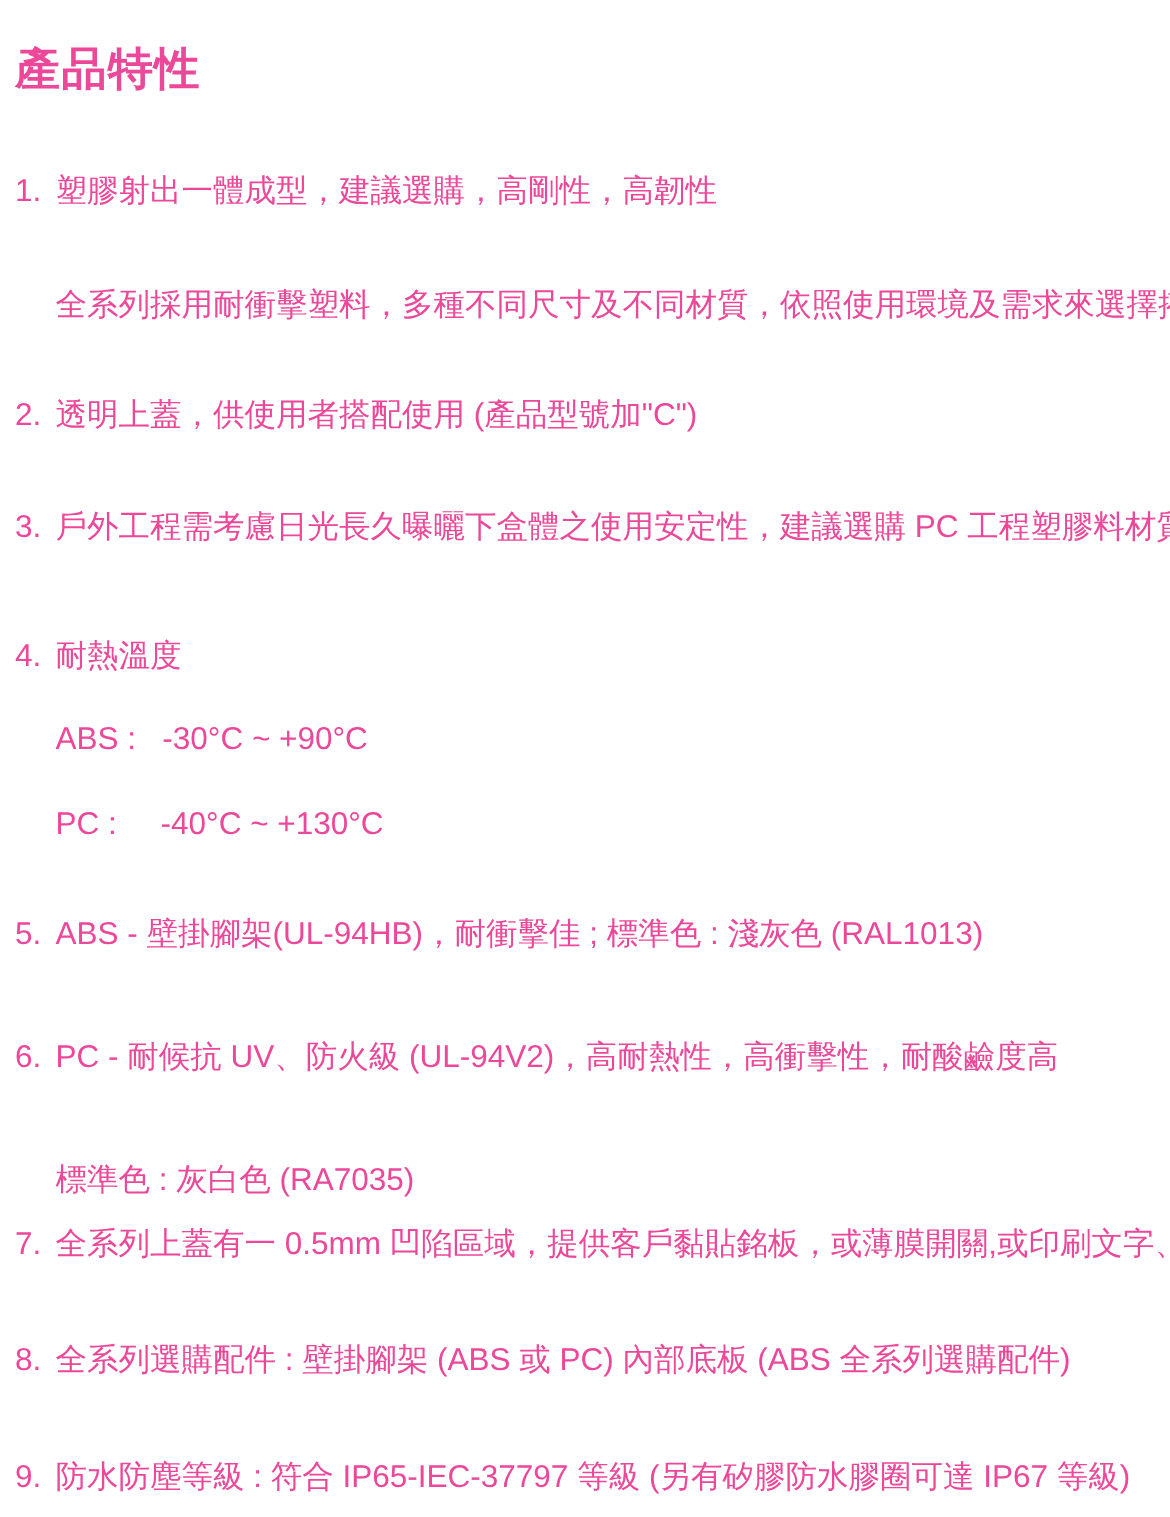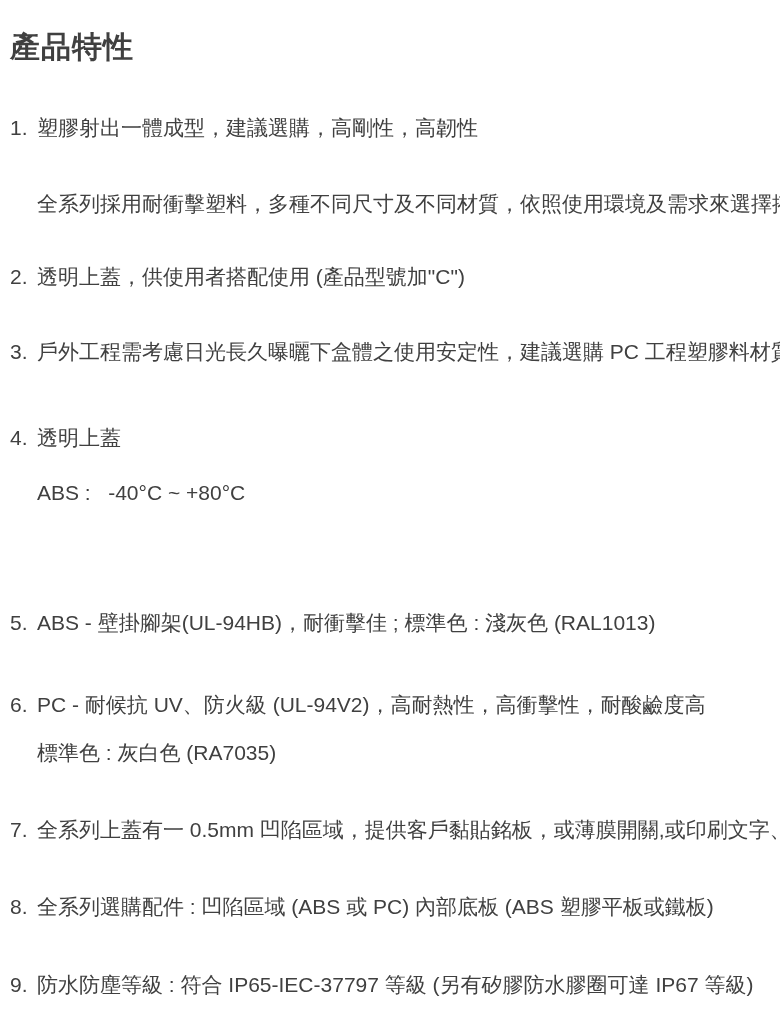--- a/index.html
+++ b/index.html
@@ -5,21 +5,21 @@
     html, body {
       margin: 0;
       padding: 0;
       background: #ffffff;
     }
     .doc-page {
       position: relative;
       width: 780px;
       height: 1011px;
       background: #ffffff;
-      color: #404040;
+      color: #ec4899;
       font-family: "Liberation Sans", "DejaVu Sans", sans-serif;
       overflow: hidden;
     }
     .doc-title {
       position: absolute;
       top: 9px;
       left: 10px;
       font-size: 30px;
       font-weight: 700;
       line-height: 36px;
@@ -66,52 +66,56 @@
     <span class="txt">透明上蓋，供使用者搭配使用 (產品型號加"C")</span>
   </div>
 
   <div class="row" style="top:338px">
     <span class="num">3.</span>
     <span class="txt">戶外工程需考慮日光長久曝曬下盒體之使用安定性，建議選購 PC 工程塑膠料材質</span>
   </div>
 
   <div class="row" style="top:424px">
     <span class="num">4.</span>
-    <span class="txt">透明上蓋</span>
+    <span class="txt">耐熱溫度</span>
   </div>
 
   <div class="row" style="top:479px">
     <span class="num"></span>
-    <span class="txt">ABS :   -40°C ~ +80°C</span>
+    <span class="txt">ABS :   -30°C ~ +90°C</span>
   </div>
 
+  <div class="row" style="top:536px">
+    <span class="num"></span>
+    <span class="txt">PC :     -40°C ~ +130°C</span>
+  </div>
 
   <div class="row" style="top:609px">
     <span class="num">5.</span>
     <span class="txt">ABS - 壁掛腳架(UL-94HB)，耐衝擊佳 ; 標準色 : 淺灰色 (RAL1013)</span>
   </div>
 
   <div class="row" style="top:691px">
     <span class="num">6.</span>
     <span class="txt">PC - 耐候抗 UV、防火級 (UL-94V2)，高耐熱性，高衝擊性，耐酸鹼度高</span>
   </div>
 
-  <div class="row" style="top:739px">
+  <div class="row" style="top:773px">
     <span class="num"></span>
     <span class="txt">標準色 : 灰白色 (RA7035)</span>
   </div>
 
   <div class="row" style="top:816px">
     <span class="num">7.</span>
     <span class="txt">全系列上蓋有一 0.5mm 凹陷區域，提供客戶黏貼銘板，或薄膜開關,或印刷文字、圖案用</span>
   </div>
 
   <div class="row" style="top:893px">
     <span class="num">8.</span>
-    <span class="txt">全系列選購配件 : 凹陷區域 (ABS 或 PC) 內部底板 (ABS 塑膠平板或鐵板)</span>
+    <span class="txt">全系列選購配件 : 壁掛腳架 (ABS 或 PC) 內部底板 (ABS 全系列選購配件)</span>
   </div>
 
   <div class="row" style="top:971px">
     <span class="num">9.</span>
     <span class="txt">防水防塵等級 : 符合 IP65-IEC-37797 等級 (另有矽膠防水膠圈可達 IP67 等級)</span>
   </div>
 
 </div>
 
 </body></html>

